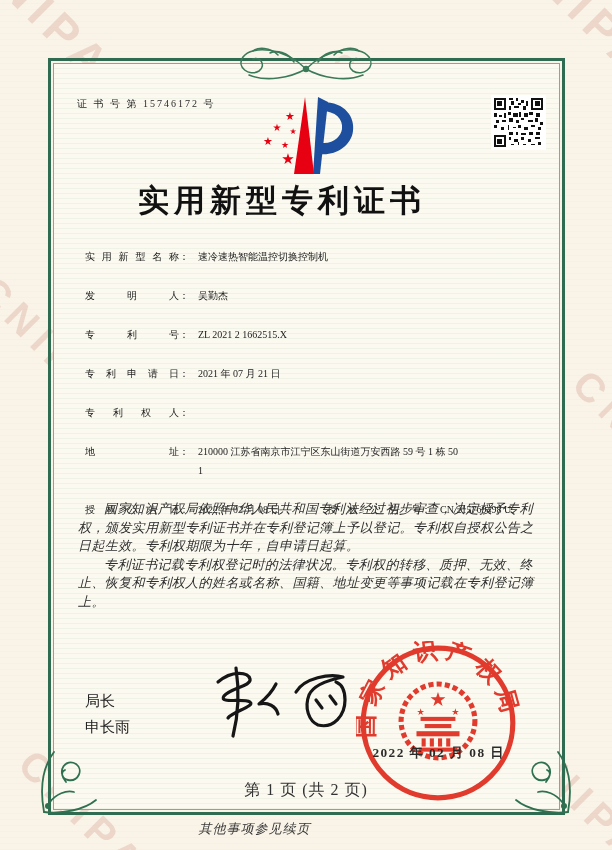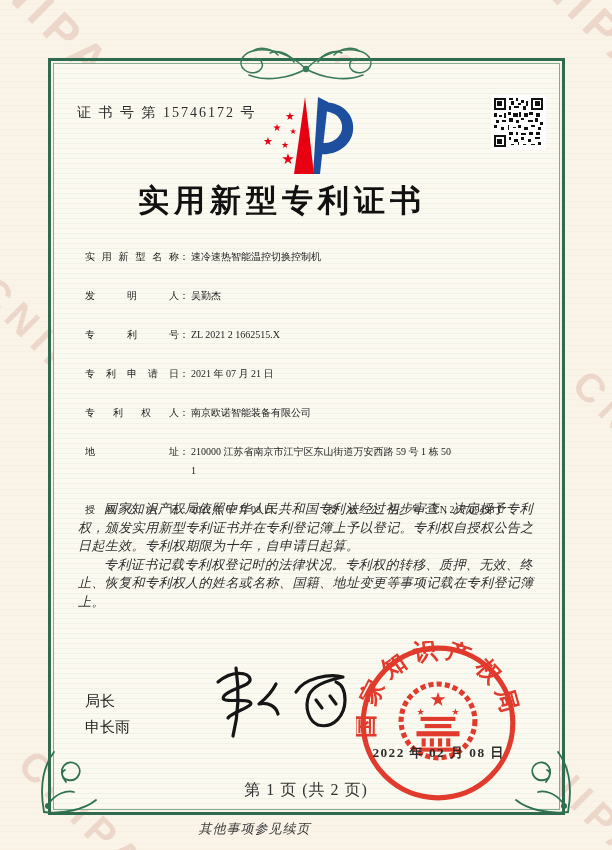--- a/index.html
+++ b/index.html
@@ -26,34 +26,34 @@
     position:absolute;left:48px;top:58px;right:47px;bottom:35px;
     border:3px solid #2e6b51;
   }
   .frame-inner{
     position:absolute;inset:2px;border:1px solid #84ab92;
     background:
       repeating-linear-gradient(0deg, rgba(135,178,148,0.11) 0 1px, rgba(0,0,0,0) 1px 5px),
       #fcfaf0;
   }
   .certno{
-    position:absolute;left:77px;top:104px;
-    font-size:14px;color:#2b2b2b;letter-spacing:2px;
+    position:absolute;left:77px;top:97px;
+    font-size:10px;color:#2b2b2b;letter-spacing:2px;
   }
   .qr{position:absolute;left:491px;top:95px;width:55px;height:55px;background:#fff;padding:3px;box-sizing:border-box;}
   .logo{position:absolute;left:252px;top:94px;width:110px;height:86px;}
   .title{
     position:absolute;left:0;top:180px;width:564px;text-align:center;
     font-size:31px;font-weight:bold;color:#111;letter-spacing:5px;
   }
   .fields{position:absolute;left:85px;top:248px;width:452px;font-size:10px;color:#222;}
   .frow{display:flex;margin-bottom:22px;line-height:17px;}
   .flabel{display:inline-block;width:94px;text-align:justify;text-align-last:justify;flex:0 0 94px;}
   .fcolon{flex:0 0 12px;}
-  .fvalue{flex:1;}
+  .fvalue{flex:1;margin-left:7px;}
   .addr2{margin-top:2px;}
   .grantrow{display:flex;}
   .grantcell-l{display:flex;width:242px;flex:0 0 242px;}
   .grantcell-r{display:flex;flex:1;}
   .paras{
     position:absolute;left:78px;top:500px;width:458px;
     font-size:13px;line-height:18.5px;color:#2e2e2e;
     font-style:italic;letter-spacing:0.4px;
   }
   .paras p{margin:0;text-indent:2em;}
@@ -224,21 +224,20 @@
       <span class="fvalue">ZL 2021 2 1662515.X</span>
     </div>
     <div class="frow">
       <span class="flabel">专利申请日</span>
         <span class="fcolon">：</span>
       <span class="fvalue">2021 年 07 月 21 日</span>
     </div>
     <div class="frow">
       <span class="flabel">专利权人</span>
         <span class="fcolon">：</span>
-      <span class="fvalue">南京欧诺智能装备有限公司</span>
     </div>
     <div class="frow">
       <span class="flabel">地址</span>
         <span class="fcolon">：</span>
       <span class="fvalue">
         <span>210000 江苏省南京市江宁区东山街道万安西路 59 号 1 栋 50</span>
         <span class="addr2" style="display:block;">1</span>
       </span>
     </div>
     <div class="frow grantrow">

